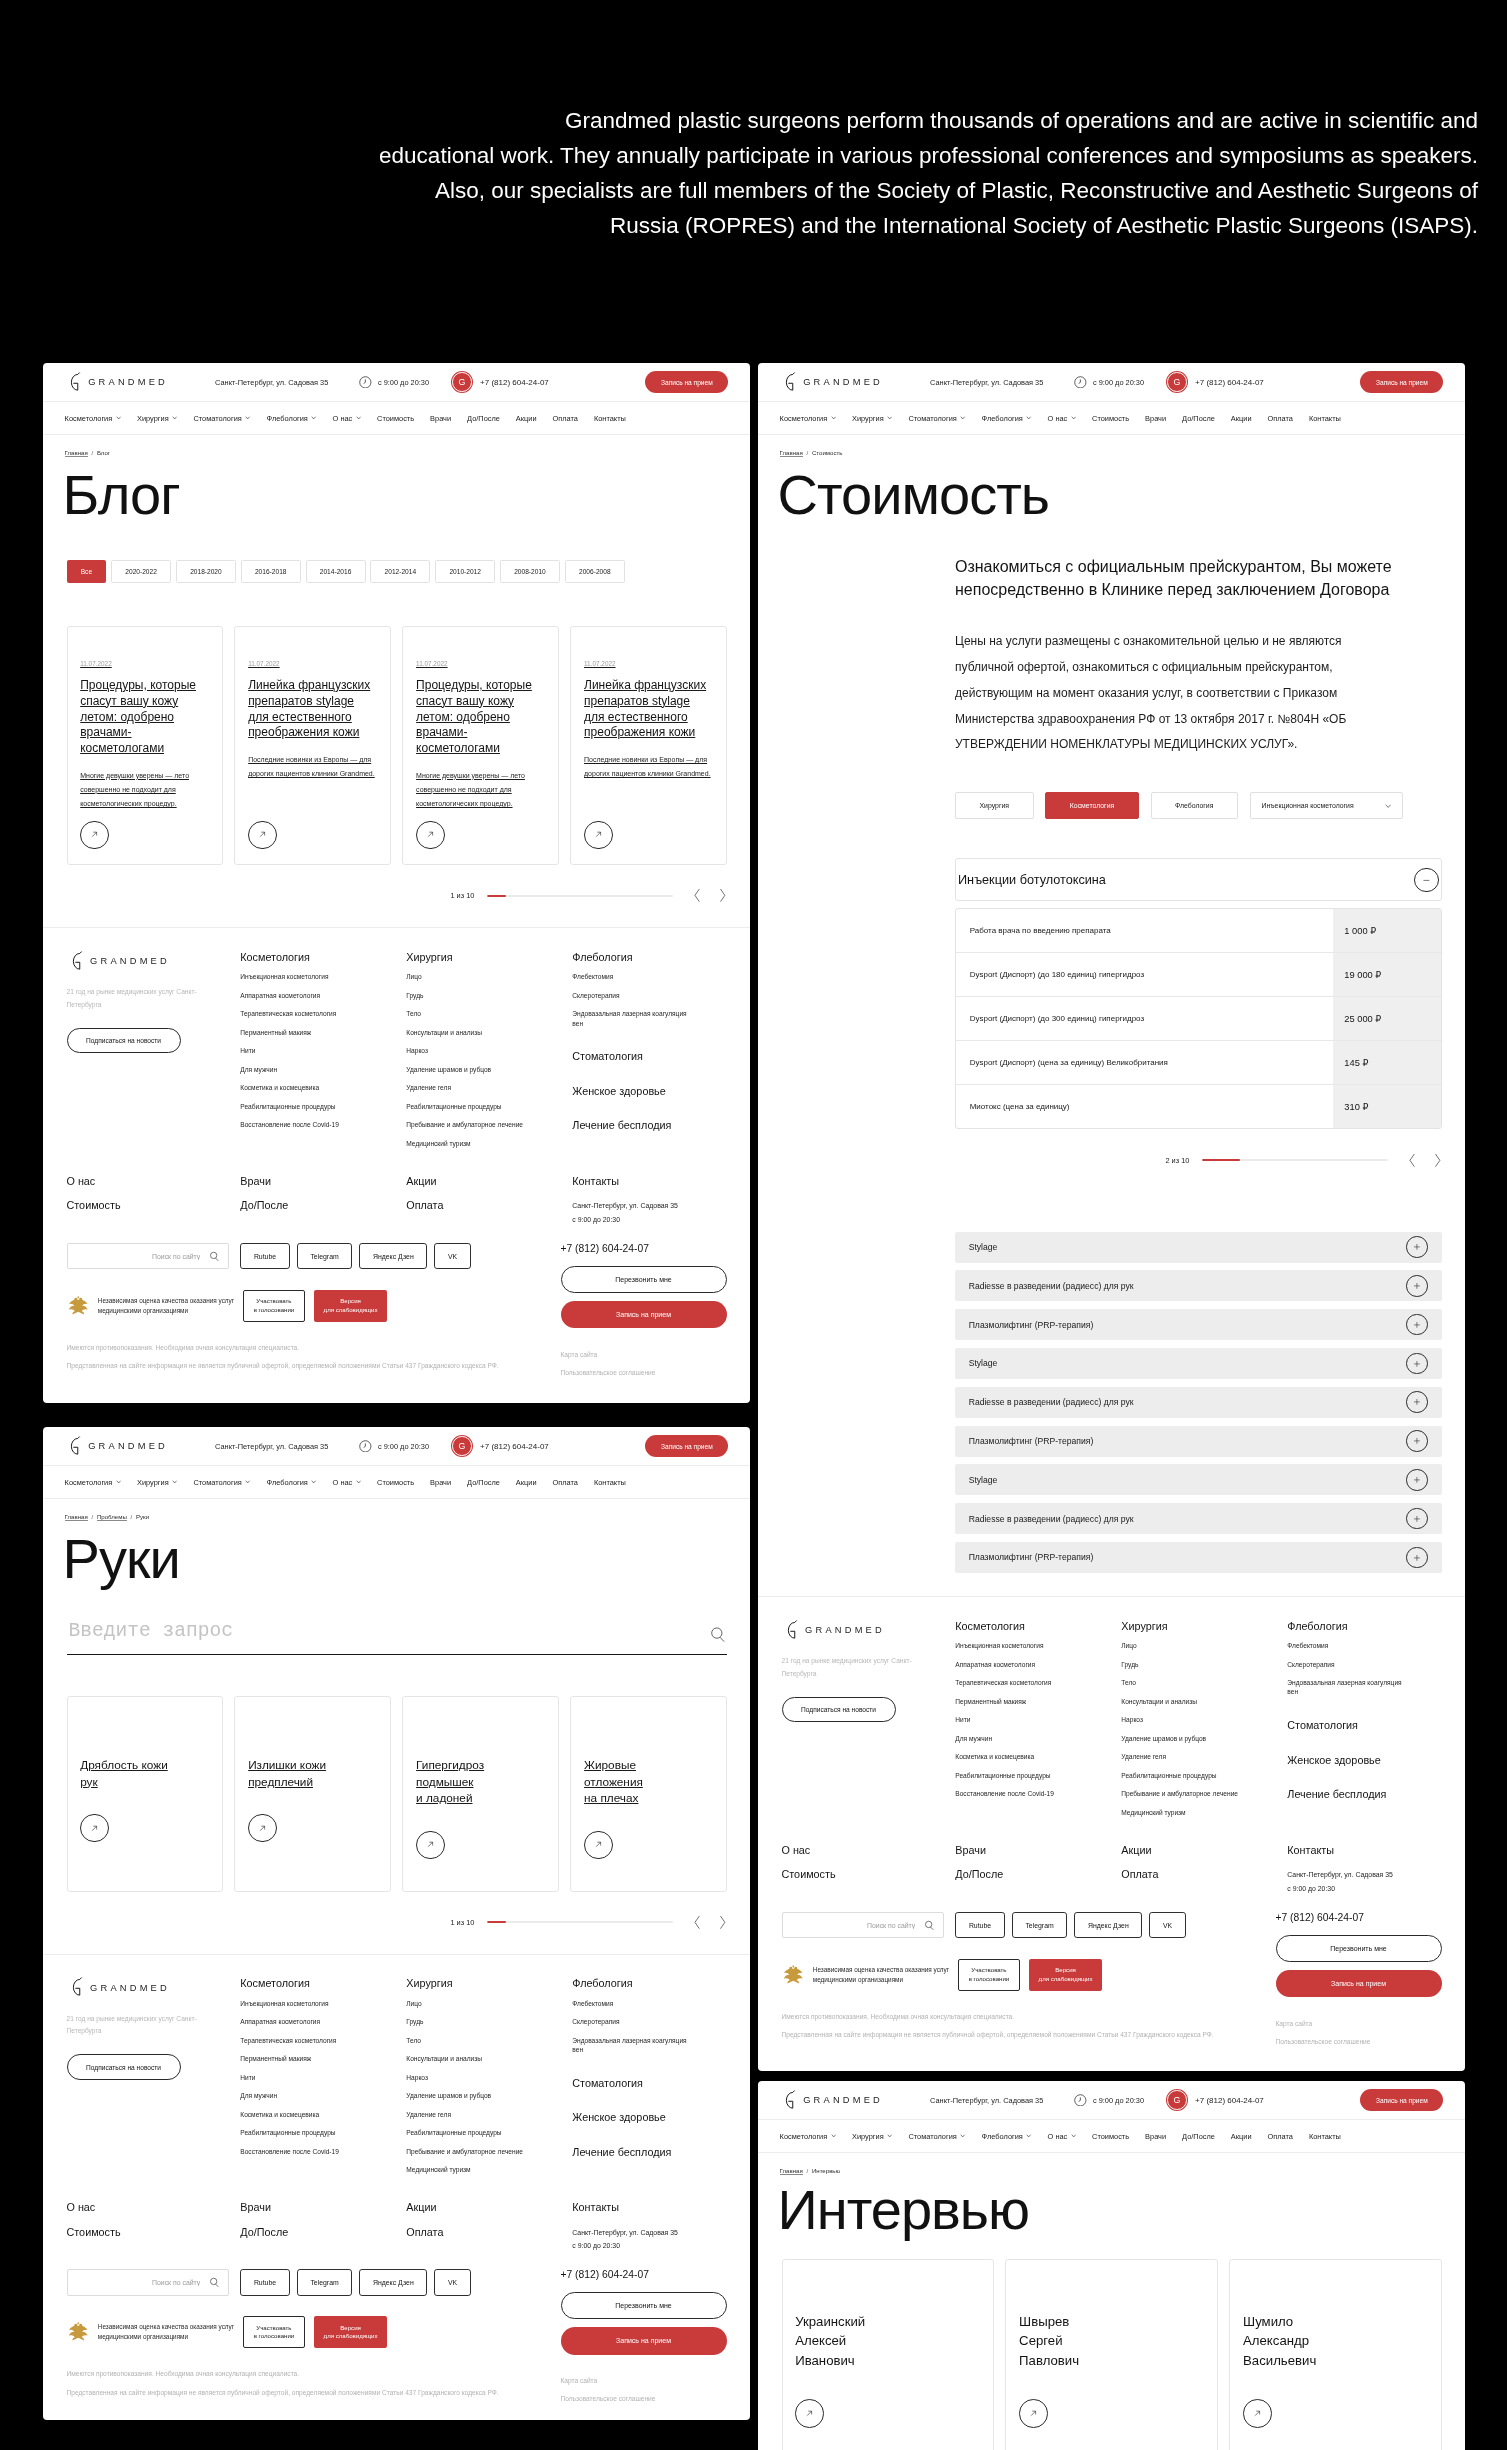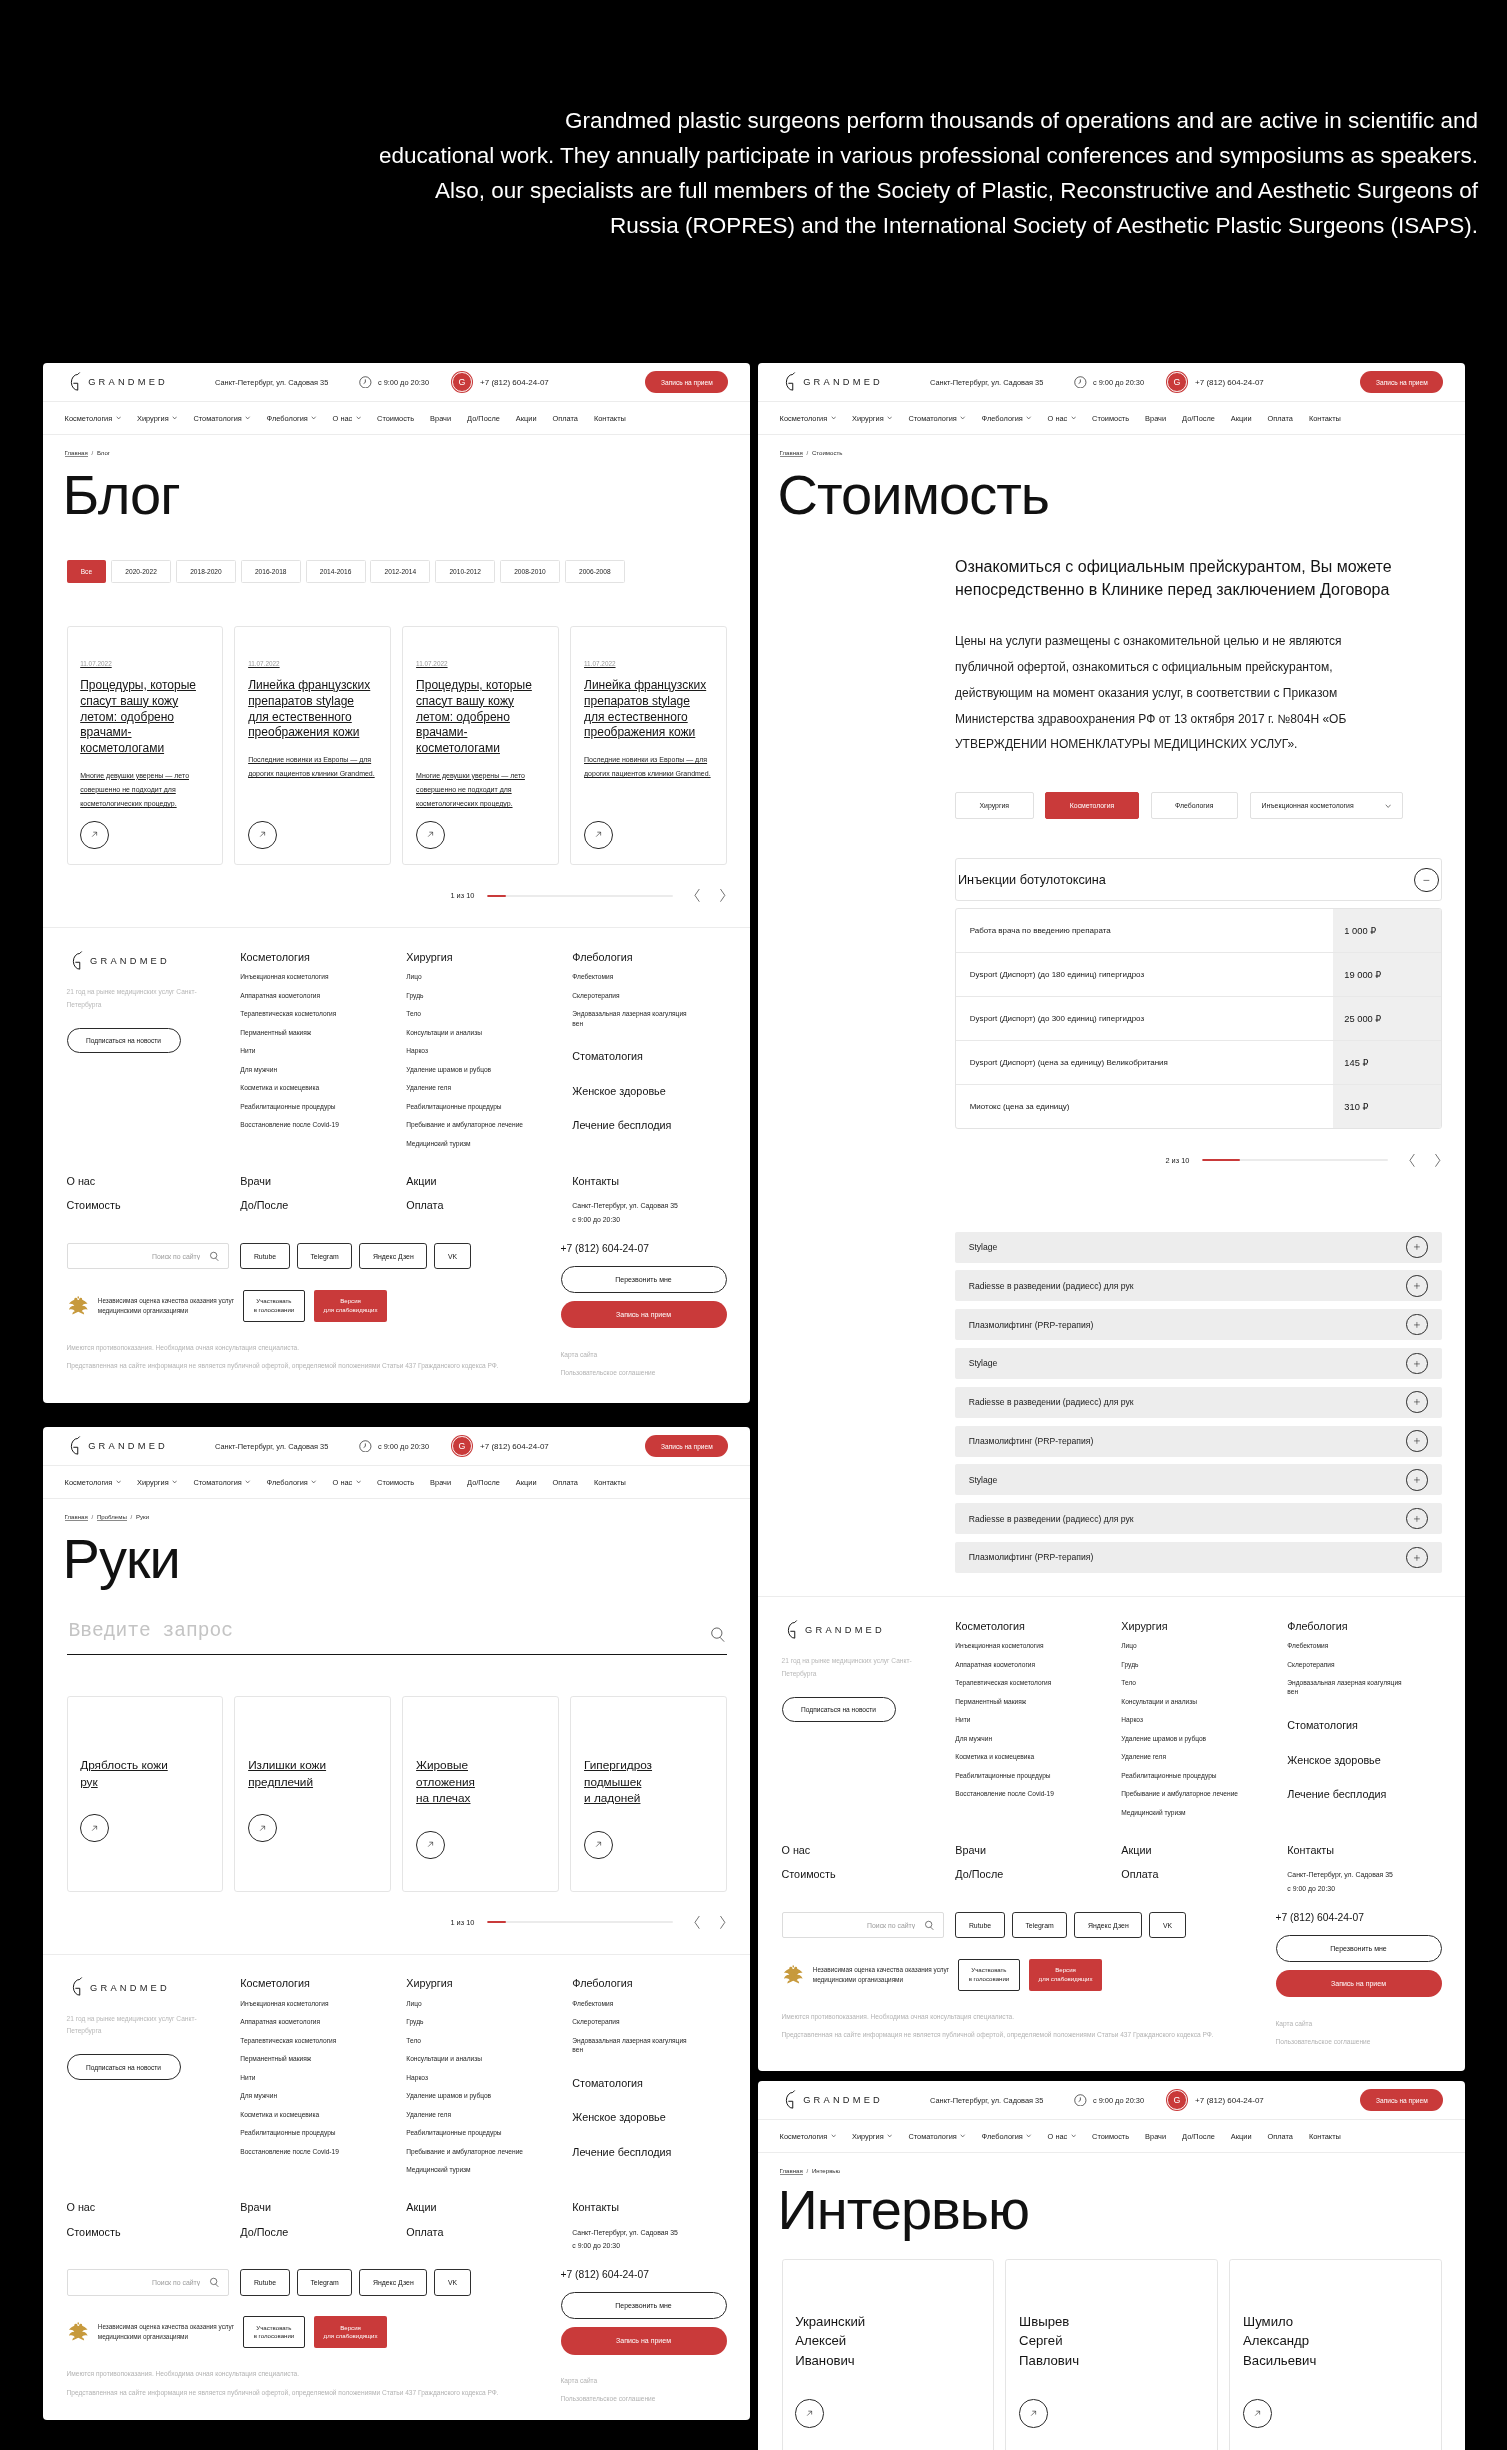--- a/index.html
+++ b/index.html
@@ -872,33 +872,33 @@
       <article class="bcard">
       <div class="htitle" style="white-space:pre-line;">Излишки кожи
 предплечий</div>
       <span class="arrow-circle">
         <svg width="10.8" height="10.8" viewBox="0 0 24 24">
             <path d="M7 17 L17 7 M9.5 7 H17 V14.5" fill="none" stroke="#1a1a1a" stroke-width="1.3"></path>
           </svg>
       </span>
     </article>
       <article class="bcard">
+      <div class="htitle" style="white-space:pre-line;">Гипергидроз
+подмышек
+и ладоней</div>
+      <span class="arrow-circle">
+        <svg width="10.8" height="10.8" viewBox="0 0 24 24">
+            <path d="M7 17 L17 7 M9.5 7 H17 V14.5" fill="none" stroke="#1a1a1a" stroke-width="1.3"></path>
+          </svg>
+      </span>
+    </article>
+      <article class="bcard">
       <div class="htitle" style="white-space:pre-line;">Жировые
 отложения
 на плечах</div>
-      <span class="arrow-circle">
-        <svg width="10.8" height="10.8" viewBox="0 0 24 24">
-            <path d="M7 17 L17 7 M9.5 7 H17 V14.5" fill="none" stroke="#1a1a1a" stroke-width="1.3"></path>
-          </svg>
-      </span>
-    </article>
-      <article class="bcard">
-      <div class="htitle" style="white-space:pre-line;">Гипергидроз
-подмышек
-и ладоней</div>
       <span class="arrow-circle">
         <svg width="10.8" height="10.8" viewBox="0 0 24 24">
             <path d="M7 17 L17 7 M9.5 7 H17 V14.5" fill="none" stroke="#1a1a1a" stroke-width="1.3"></path>
           </svg>
       </span>
     </article>
     </div>
   <div class="pag" style="margin-top:21.6px;">
     <span class="pag-label">1 из 10</span>
     <span class="pag-bar">

